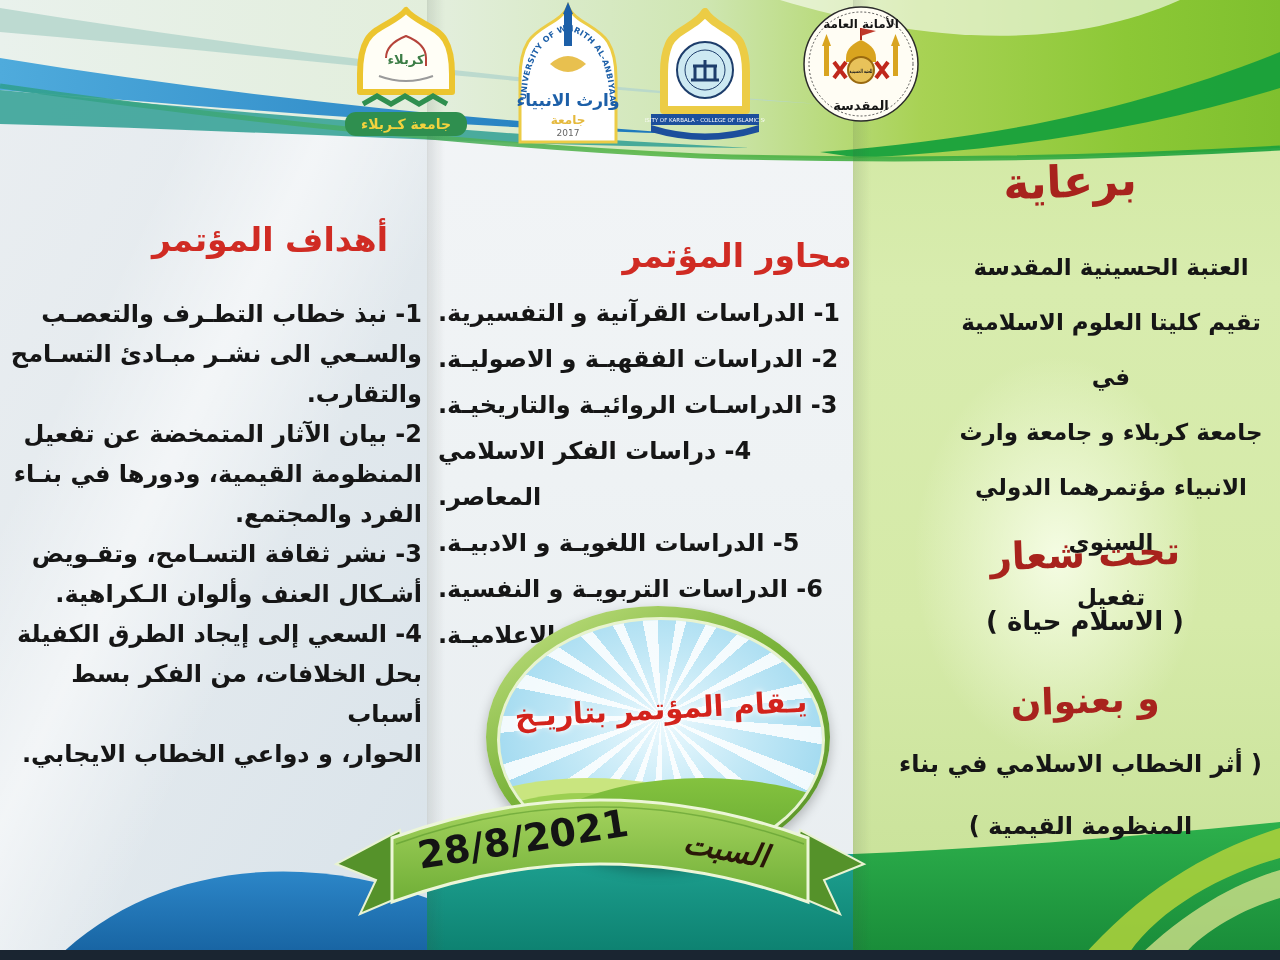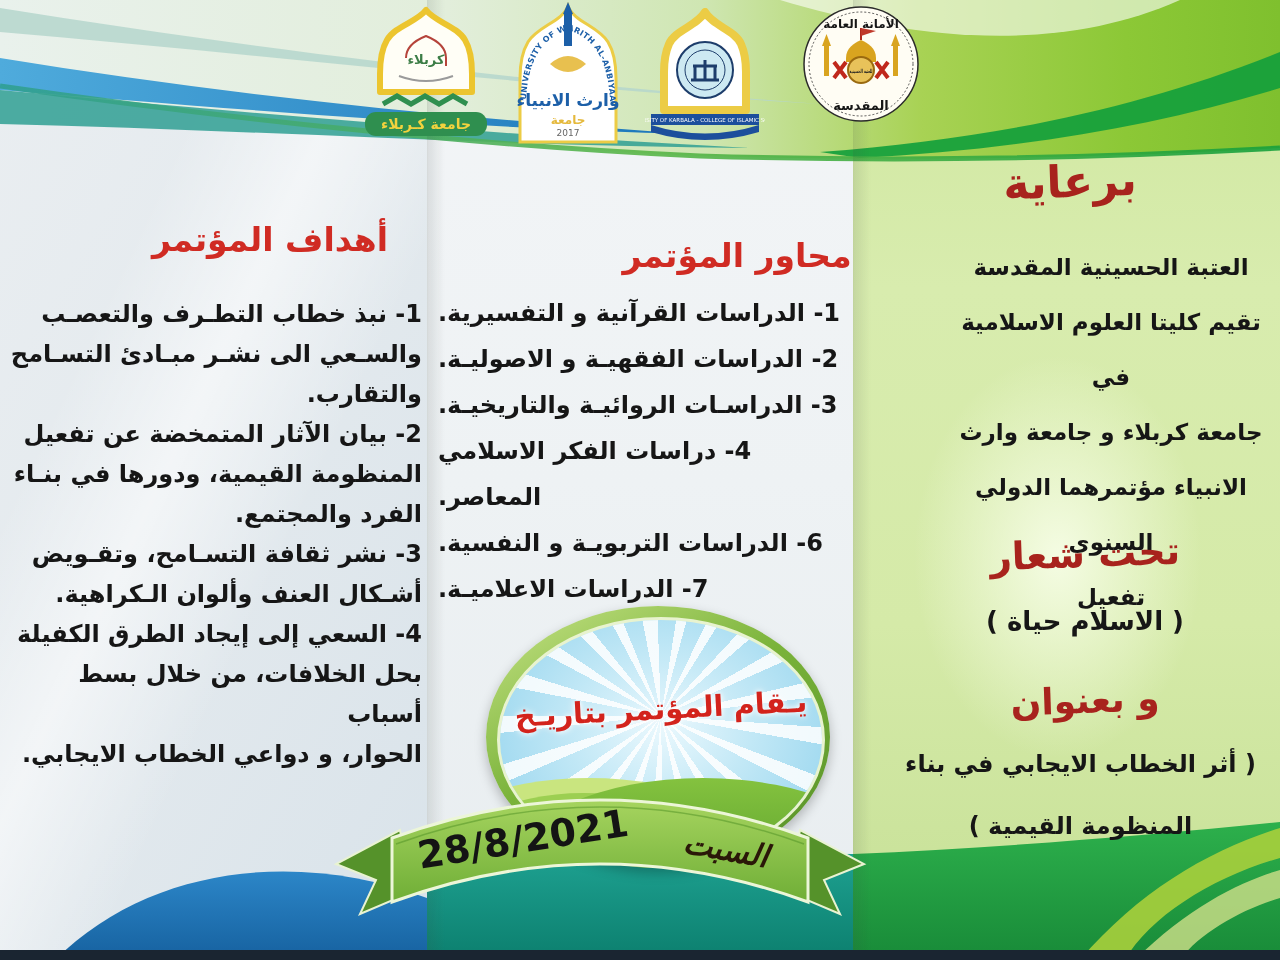--- a/index.html
+++ b/index.html
@@ -20,21 +20,21 @@
     background:linear-gradient(90deg,rgba(55,65,60,.12),rgba(255,255,255,0) 70%);
     border-left:1px solid rgba(70,80,70,.15);}
   .fold.f1{left:427px;} .fold.f2{left:853px;}
   
   .top-swoosh{position:absolute;left:0;top:0;width:1280px;height:170px;z-index:1;}
   .bottom-swoosh{position:absolute;left:0;top:730px;width:1280px;height:230px;z-index:1;}
   .bottom-strip{position:absolute;left:0;bottom:0;width:1280px;height:10px;background:#1a2531;z-index:6;}
   
   .logo{position:absolute;z-index:4;}
   .logo svg{display:block;}
-  .logo1{left:360px;top:6px;text-align:right;}
+  .logo1{left:340px;top:6px;text-align:right;}
   .logo2{left:498px;top:2px;}
   .logo3{left:645px;top:8px;}
   .logo4{left:788px;top:2px;}
   
   .txt{position:absolute;z-index:3;color:#161616;font-weight:bold;text-align:center;}
   .red-head{color:#d02b23;font-weight:bold;font-size:33px;}
   .cal-head{color:#a8231d;font-weight:bold;transform:rotate(-2deg);}
   .goals-heading{left:120px;top:220px;width:300px;}
   .goals-lines{left:4px;top:294px;width:418px;font-size:24px;line-height:40px;text-align:right;padding-right:20px;}
   .axes-heading{left:592px;top:222px;width:290px;margin-top:14px;}
@@ -194,46 +194,47 @@
   <div class="txt goals-lines" dir="rtl">
     <div>1- نبذ خطاب التطـرف  والتعصـب</div>
     <div>والسـعي الى نشـر مبـادئ التسـامح</div>
     <div>والتقارب.</div>
     <div>2- بيان الآثار المتمخضة عن تفعيل</div>
     <div>المنظومة القيمية، ودورها في بنـاء</div>
     <div>الفرد والمجتمع.</div>
     <div>3- نشر ثقافة التسـامح، وتقـويض</div>
     <div>أشـكال العنف وألوان الـكراهية.</div>
     <div>4- السعي إلى إيجاد الطرق الكفيلة</div>
-    <div>بحل الخلافات، من خلال بسط أسباب</div>
+    <div>بحل الخلافات، من الفكر بسط أسباب</div>
     <div>الحوار، و دواعي الخطاب الايجابي.</div>
   </div>
 
   <div class="txt red-head axes-heading" dir="rtl">محاور المؤتمر</div>
   <div class="txt axes-lines" dir="rtl">
     <div>1- الدراسات القرآنية و التفسيرية.</div>
     <div>2- الدراسات الفقهيـة و الاصوليـة.</div>
     <div>3- الدراسـات الروائيـة والتاريخيـة.</div>
     <div>4- دراسات الفكر الاسلامي المعاصر.</div>
+    <div>5- الدراسات اللغويـة و الادبيـة.</div>
     <div>6- الدراسات التربويـة و النفسية.</div>
     <div>7- الدراسات الاعلاميـة.</div>
   </div>
 
   <div class="txt cal-head sp-head1" dir="rtl">برعاية</div>
   <div class="txt sp-lines" dir="rtl">
     <div>العتبة الحسينية المقدسة</div>
     <div>تقيم كليتا العلوم الاسلامية في</div>
     <div>جامعة كربلاء و جامعة وارث</div>
     <div>الانبياء مؤتمرهما الدولي السنوي</div>
     <div>تفعيل</div>
   </div>
   <div class="txt cal-head sp-head2" dir="rtl">تحت شعار</div>
   <div class="txt sp-slogan" dir="rtl">( الاسلام حياة )</div>
   <div class="txt cal-head sp-head3" dir="rtl">و بعنوان</div>
-  <div class="txt sp-title1" dir="rtl">( أثر الخطاب الايجابي في بناء</div>
+  <div class="txt sp-title1" dir="rtl">( أثر الخطاب الاسلامي في بناء</div>
   <div class="txt sp-title2" dir="rtl">المنظومة القيمية )</div>
 
   <div class="badge">
     <div class="badge-in">
       <div class="rays"></div>
       <div class="hill-rim"></div>
       <div class="hill-back"></div>
       <div class="hill-front"></div>
       <div class="badge-title" dir="rtl">يـقام المؤتمر بتاريـخ</div>
     </div>

